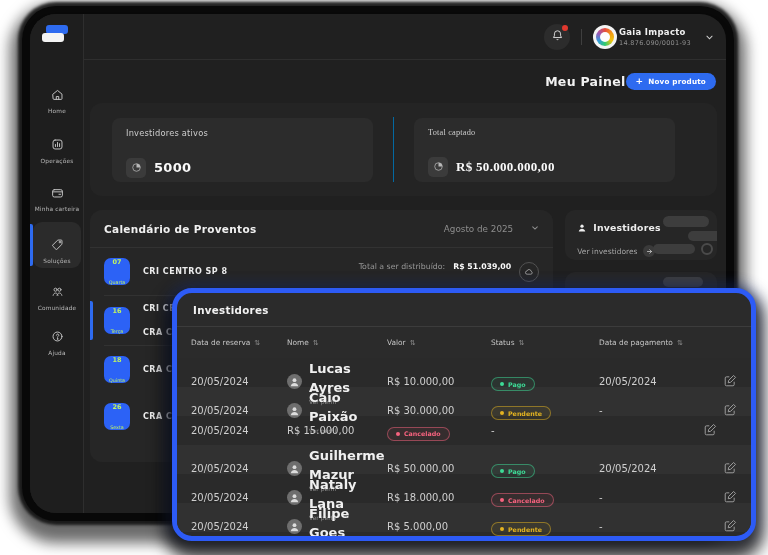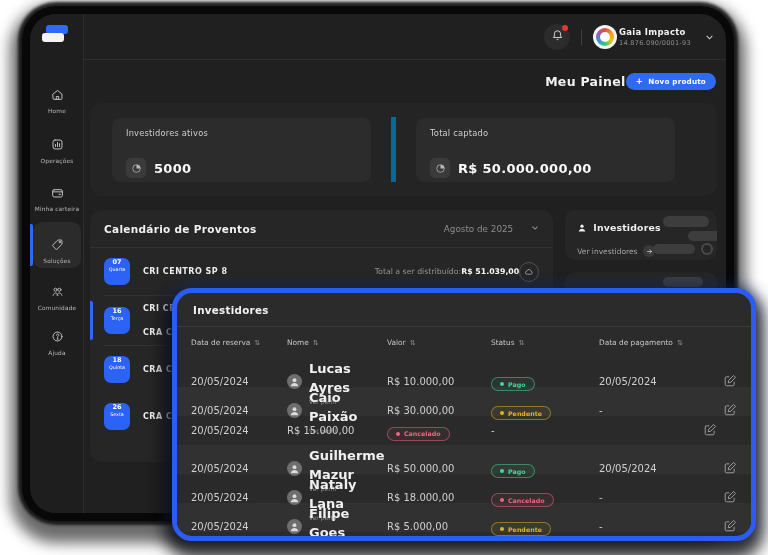--- a/index.html
+++ b/index.html
@@ -48,45 +48,45 @@
   .page-head { position:absolute; left:54px; right:0; top:46px; height:43px; display:flex; align-items:center; justify-content:flex-end; padding:0 10px; }
   .page-title { font-size:12.5px; font-weight:bold; color:#f2f2f2; letter-spacing:.3px; }
   .btn-new { height:17px; background:#2e6bf0; color:#fff; border:none; border-radius:13px; font-size:7.2px; font-weight:bold;
     display:inline-flex; align-items:center; gap:5px; padding:0 10px; cursor:pointer; font-family:inherit; letter-spacing:.2px; }
   .btn-new .plus { font-size:9px; font-weight:bold; line-height:1; }
 
   
   .content { position:absolute; left:60px; right:9px; top:89px; bottom:0; }
 
   .stats-card { height:93px; background:#242424; border-radius:12px; display:flex; align-items:center; padding:14px 22px; }
-  .stat-sec { flex:1; height:100%; display:flex; align-items:flex-end; }
-  .stat-sec + .stat-sec { border-left:5px solid #0369a1; padding-left:20px; }
+  .stat-sec { flex:1; height:100%; display:flex; align-items:center; }
+  .stat-sec + .stat-sec { border-left:1px solid #0369a1; padding-left:20px;font-family:Liberation Serif, serif; }
   .stat-sec:nth-child(1), .stat-sec:nth-child(2) { padding-right:20px; }
   .stat-inner { flex:1; height:64px; background:#2c2c2c; border-radius:8px; padding:10px 14px; }
   .stat-label { font-size:8.3px; color:#cdcdcd; letter-spacing:.2px; }
   .stat-valrow { display:flex; align-items:center; gap:8px; margin-top:20px; }
   .stat-chip { width:20px; height:20px; background:#3b3b3b; border-radius:5px; display:grid; place-items:center; color:#b9b9b9; }
   .stat-chip svg { width:11px; height:11px; }
   .stat-value { font-size:13px; font-weight:bold; color:#fafafa; letter-spacing:.3px; }
   .stat-note { font-size:7.3px; font-weight:bold; color:#d94f4f; margin-left:14px; }
 
   .main-row { display:flex; gap:12px; margin-top:14px; }
 
   
   .cal-card { width:470px; height:252px; background:#262626; border-radius:12px; overflow:hidden; }
   .cal-head { height:38px; display:flex; align-items:center; justify-content:space-between; padding:0 14px; border-bottom:1px solid #323232; }
   .cal-title { font-size:10.5px; font-weight:bold; color:#f0f0f0; letter-spacing:.3px; }
   .cal-month { display:flex; align-items:center; gap:18px; font-size:8.8px; color:#8d8d8d; cursor:pointer; }
   .cal-month svg { width:8px; height:8px; color:#8d8d8d; }
   .cal-row { display:flex; align-items:center; padding:10px 14px; cursor:pointer; }
-  .cal-badge { width:26px; height:27px; background:#2c62f6; border-radius:7px; color:#ffffff; display:flex; flex-direction:column; align-items:center; justify-content:flex-start; flex:none; }
+  .cal-badge { width:26px; height:27px; background:#2c62f6; border-radius:7px; color:#bef264; display:flex; flex-direction:column; align-items:center; justify-content:space-between; flex:none; }
   .cal-badge .d { font-size:6.5px; font-weight:bold; }
   .cal-badge .w { font-size:4.8px; margin-top:1px; }
   .cal-name { font-size:8px; font-weight:bold; color:#ececec; letter-spacing:.5px; margin-left:13px; }
-  .cal-right { margin-left:auto; display:flex; align-items:center; }
+  .cal-right { margin-left:auto; display:flex; align-items:flex-start; gap:8px; }
   .cal-total-label { font-size:7.8px; color:#969696; }
   .cal-total-value { font-size:7.8px; font-weight:bold; color:#fafafa; }
   .cal-cloud { width:20px; height:20px; border-radius:50%; border:1px solid #525252; display:grid; place-items:center; color:#bdbdbd; cursor:pointer; }
   .cal-cloud svg { width:10px; height:10px; }
   .cal-div { height:1px; background:#323232; margin:0 14px; }
   .cal-group { position:relative; display:flex; align-items:center; padding:8px 14px; }
   .cal-group::before { content:""; position:absolute; left:0; top:5px; bottom:5px; width:3px; background:#2e6bf0; border-radius:0 2px 2px 0; }
   .cal-group .g-titles { display:flex; flex-direction:column; gap:15px; margin-left:13px; }
 
   

